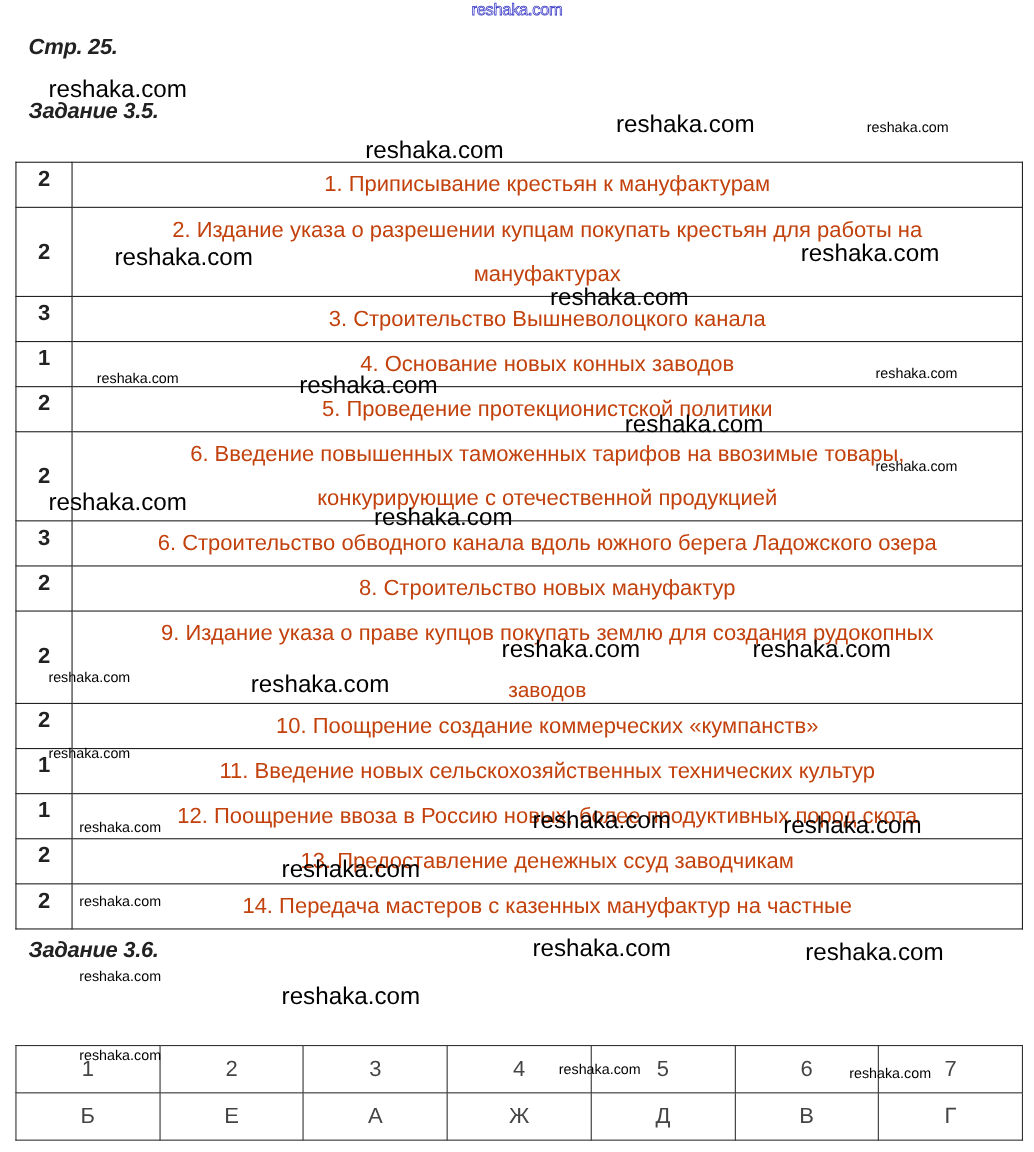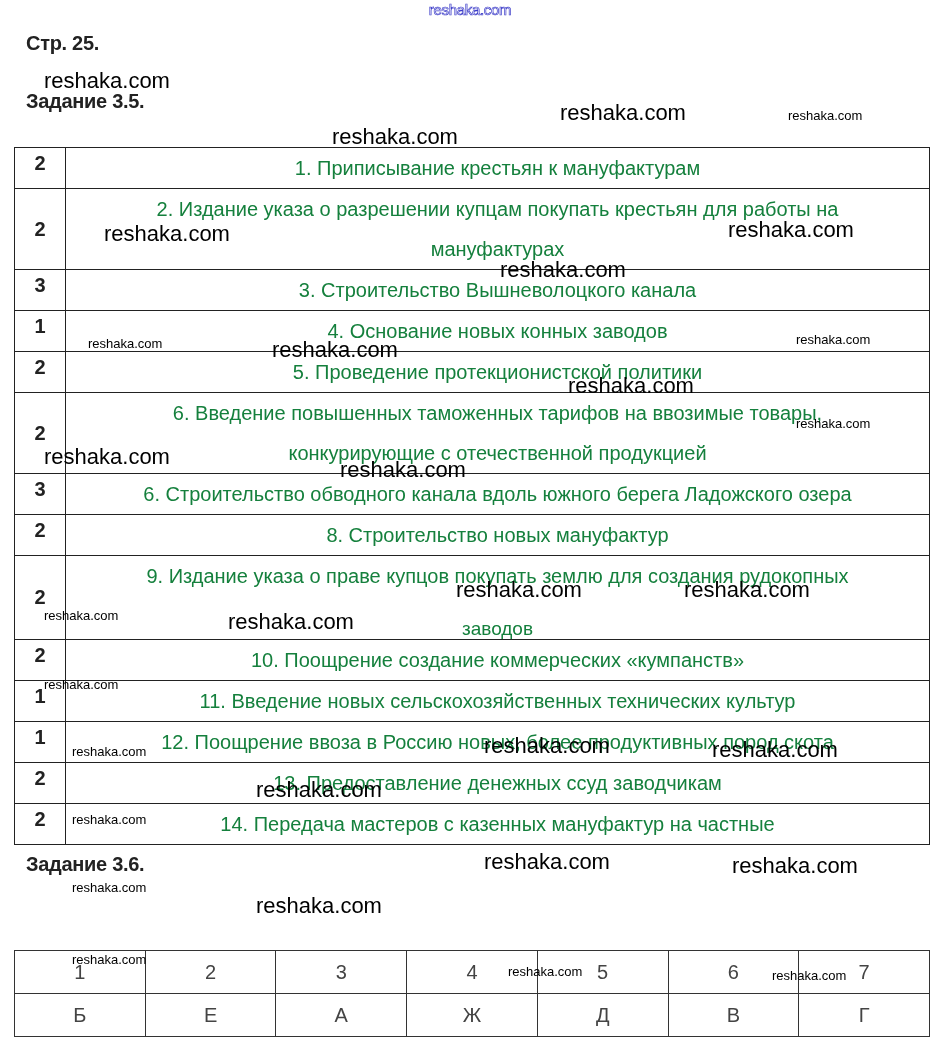--- a/index.html
+++ b/index.html
@@ -1,27 +1,27 @@
 <!DOCTYPE html>
 <html><head>
 <meta charset="utf-8">
 <style>
   html, body { margin: 0; padding: 0; background: #ffffff; }
   body { width: 940px; height: 1047px; position: relative; overflow: hidden;
          font-family: "Liberation Sans", sans-serif; color: #333; }
   .top-wm { position: absolute; left: 0; width: 940px; top: 1px; text-align: center;
             font-family: "Liberation Sans Narrow", "Liberation Sans", sans-serif; font-size: 15px;
             color: #ffffff; -webkit-text-stroke: 0.7px #3b3bc8; letter-spacing: -0.3px; }
-  .hdr { position: absolute; font-weight: bold; font-size: 20px; color: #222; letter-spacing: -0.3px; }
+  .hdr { position: absolute; font-weight: bold; font-size: 20px; color: #222; letter-spacing: -0.3px; font-style: italic; }
   table { border-collapse: collapse; position: absolute; }
   .t35 { left: 14px; top: 147px; width: 916px; }
   .t35 td { border: 1.5px solid #222; padding: 0; }
   .t35 td.num { width: 50px; text-align: center; vertical-align: top; font-weight: bold;
                 font-size: 20px; color: #222; padding-top: 4px; }
-  .t35 td.txt { text-align: center; vertical-align: top; font-size: 20px; color: #15803d;
+  .t35 td.txt { text-align: center; vertical-align: top; font-size: 20px; color: #c2410c;
                 line-height: 40px; }
   .t35 tr.h1 { height: 41px; }
   .t35 tr.h2 { height: 80px; }
   .t35 tr.h2 td.num { vertical-align: middle; padding-top: 0; }
   .t36 { left: 14px; top: 950px; width: 916px; }
   .t36 td { border: 1px solid #333; text-align: center; font-size: 20px; color: #444;
             height: 40px; width: 14.28%; vertical-align: middle; }
   .t36 { border: 1.5px solid #222; }
   .wm { position: absolute; color: #000; white-space: nowrap;
         font-family: "Liberation Sans Narrow", "Liberation Sans", sans-serif; }

